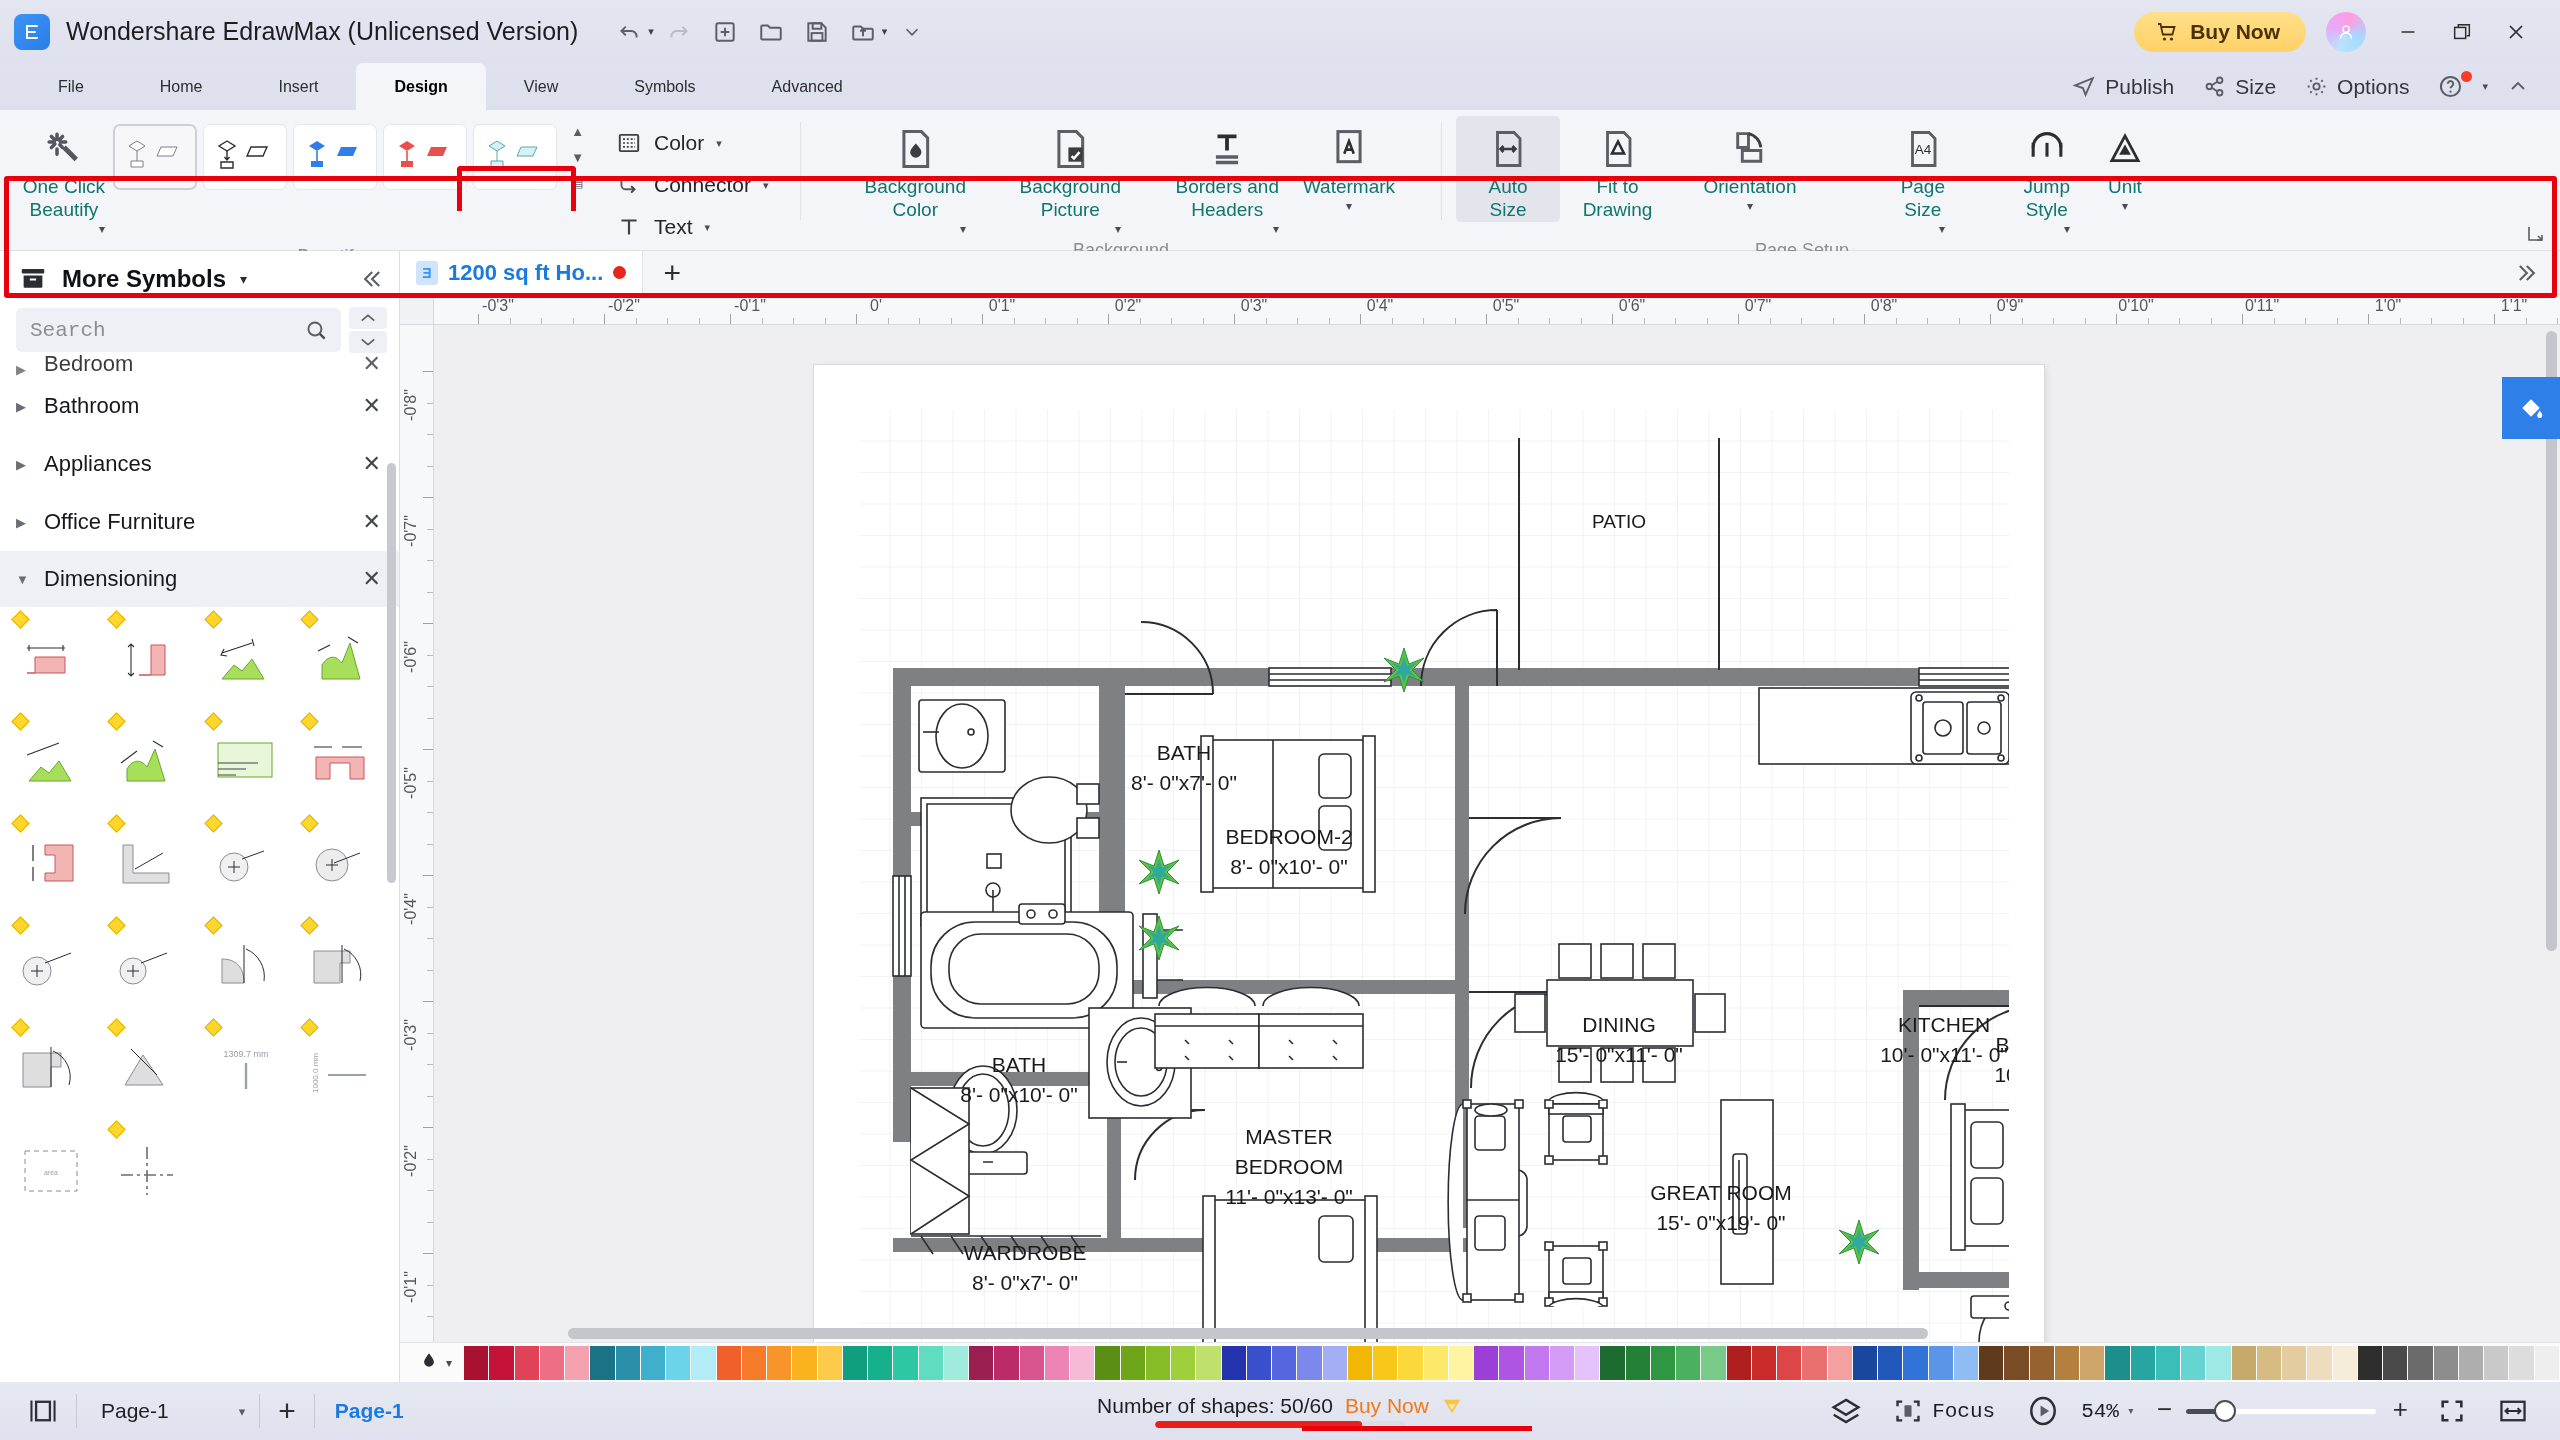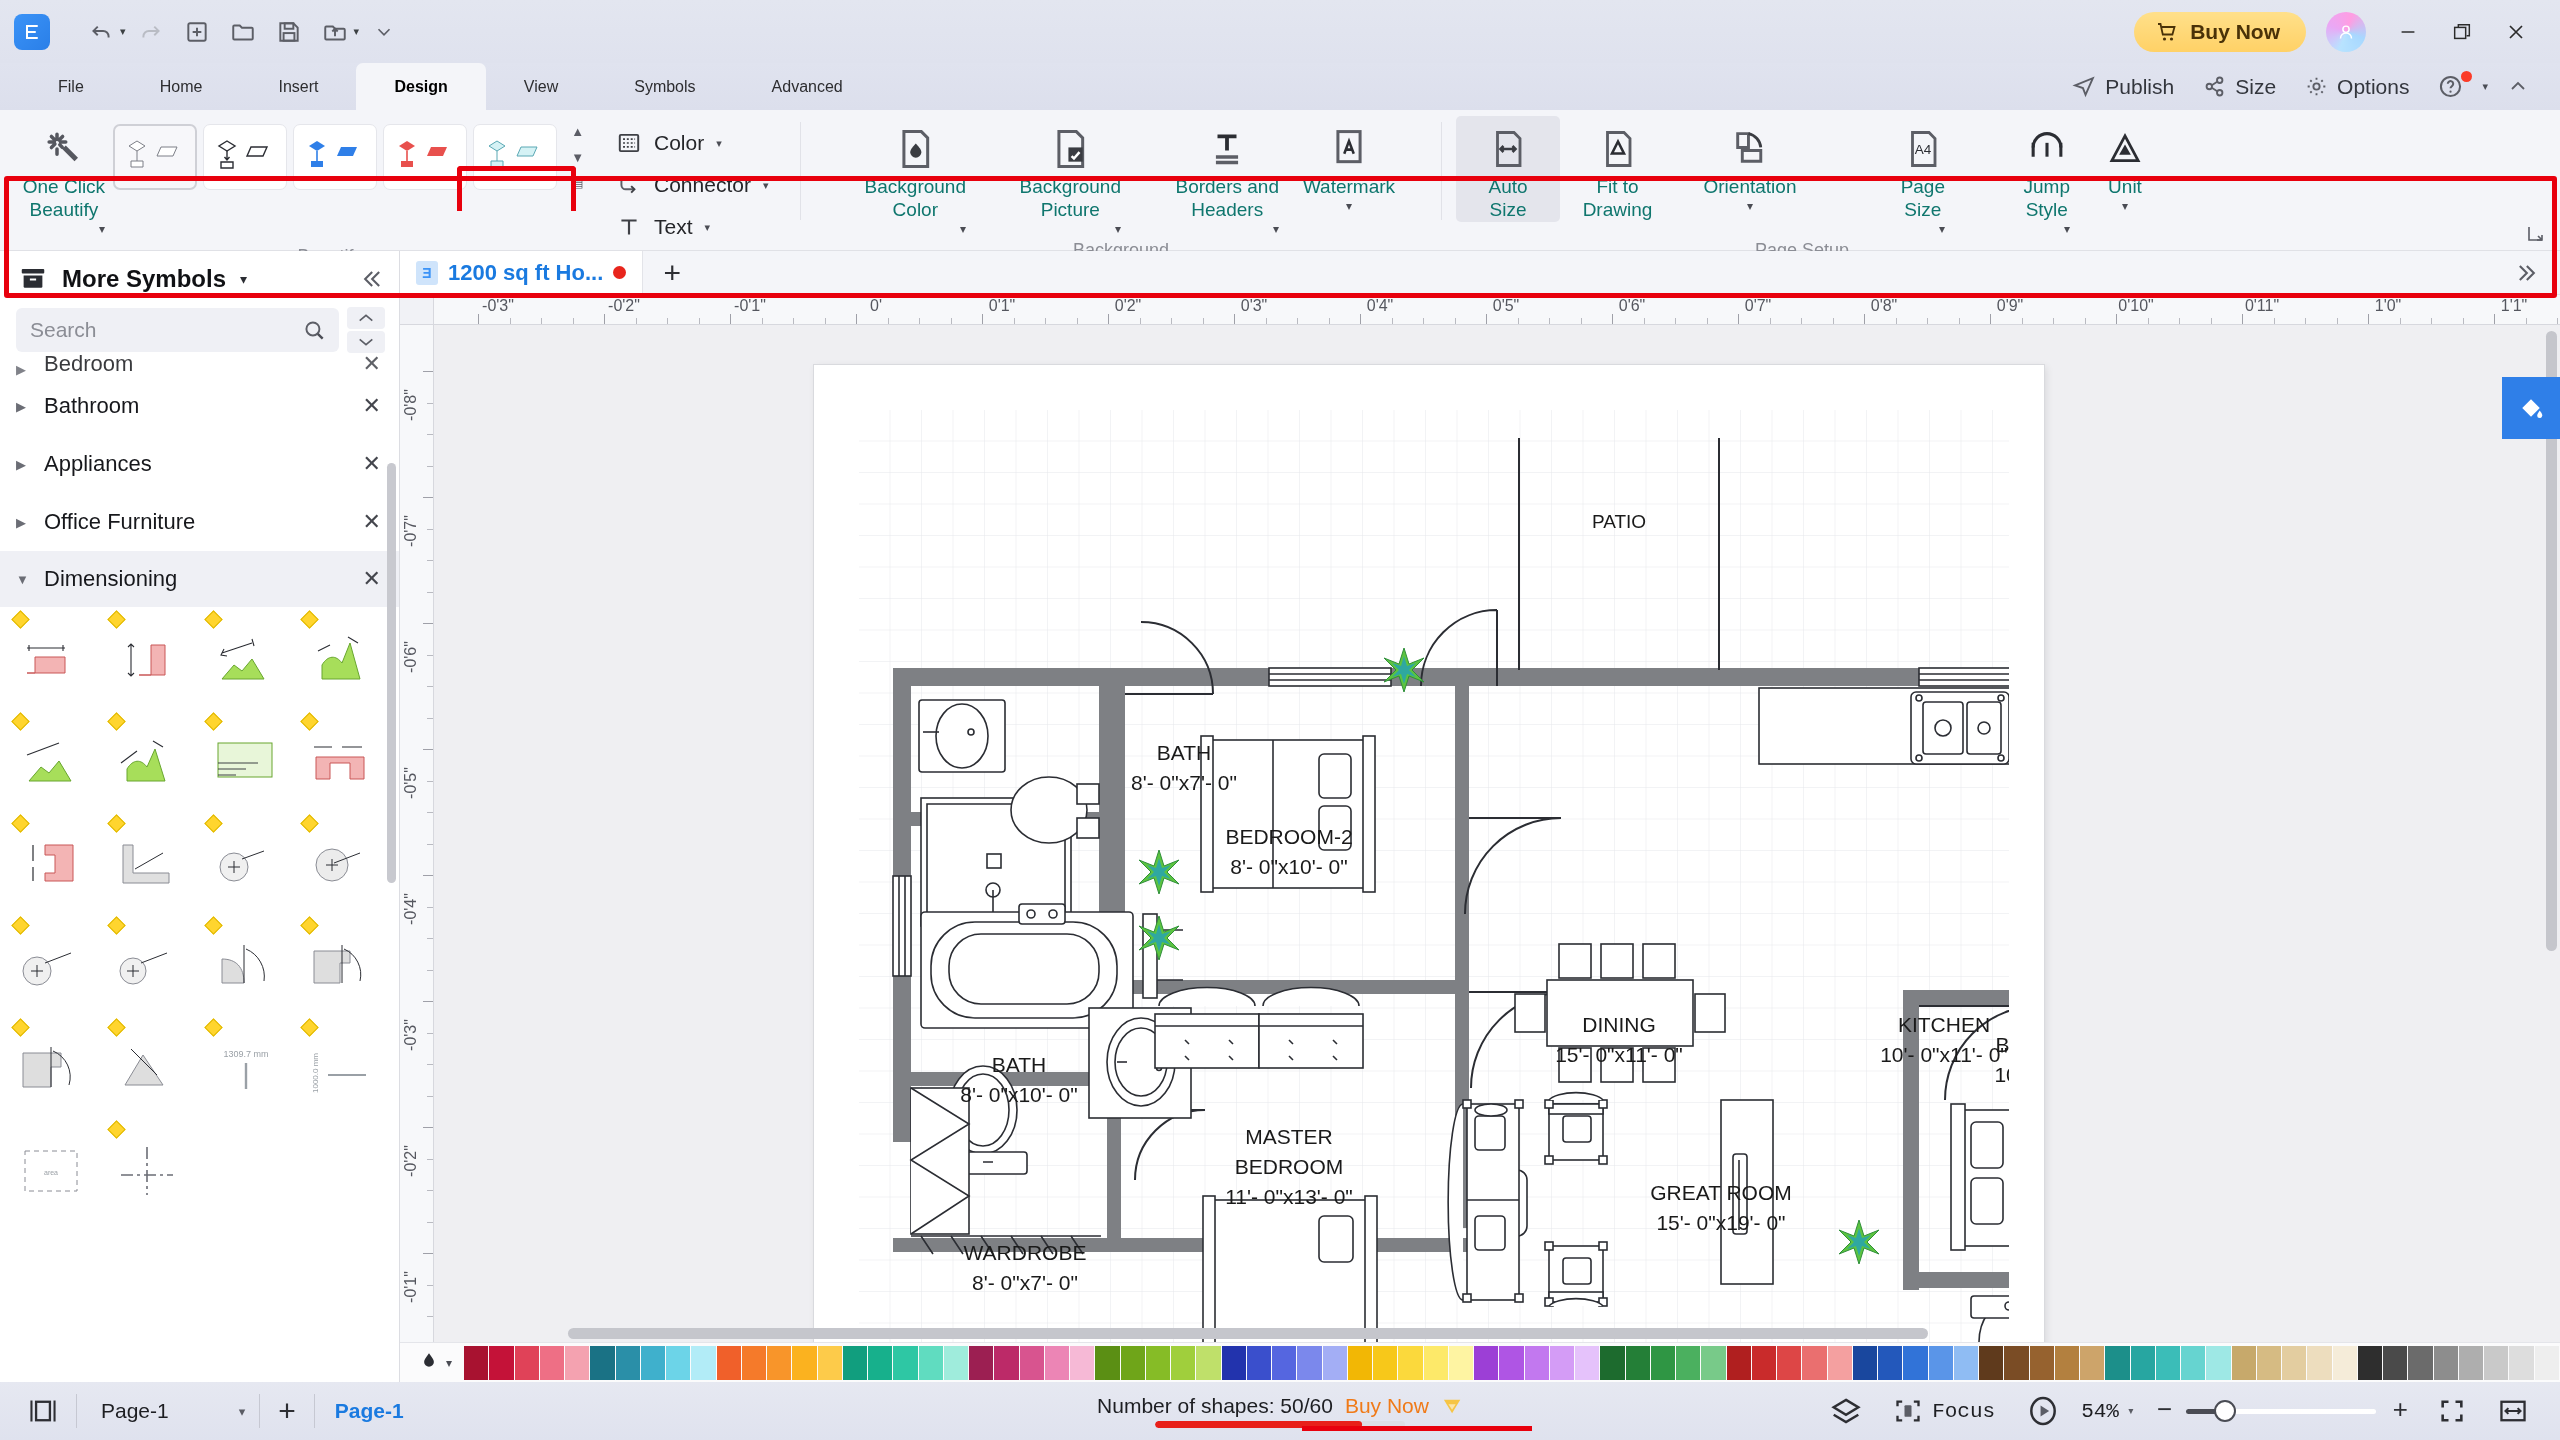--- a/index.html
+++ b/index.html
@@ -161,21 +161,21 @@
   }
   .lp-title { font-size: 24px; font-weight: bold; color: #101114; }
   .lp-collapse { margin-left: auto; color: #3b3d44; cursor: pointer; font-size: 26px; }
   .lp-search-row { display: flex; align-items: center; gap: 8px; padding: 0 14px 0 16px; }
   .lp-search {
     flex: 1; height: 44px; background: #eff0f5; border-radius: 6px;
     display: flex; align-items: center; padding: 0 12px 0 14px;
   }
   .lp-search input {
     flex: 1; border: none; outline: none; background: transparent;
-    font-size: 21px; color: #3a3b40; font-family: Liberation Sans, sans-serif;
+    font-size: 21px; color: #3a3b40; font-family: Liberation Mono, monospace;
   }
   .lp-search input::placeholder { color: #8b8d95; }
   .nav-arrows { display: flex; flex-direction: column; gap: 2px; }
   .nav-arrow {
     width: 38px; height: 22px; background: #eff0f5; border-radius: 4px;
     display: flex; align-items: center; justify-content: center; cursor: pointer;
     color: #3a3b40; font-size: 13px;
   }
 
   .lp-list { flex: 1; overflow: hidden; position: relative; }
@@ -323,20 +323,21 @@
 <body>
 
 <div class="app">
 
   <div class="titlebar">
     <div class="app-logo">
       <svg width="22" height="22" viewBox="0 0 22 22">
           <path d="M5 4h11a1 1 0 010 2H7v4h7a1 1 0 010 2H7v4h9a1 1 0 010 2H5z" fill="#fff"></path>
         </svg>
     </div>
+    <div class="app-title">Wondershare EdrawMax (Unlicensed Version)</div>
 
     <div class="qat">
       <div class="qat-btn">
         <svg width="26" height="26" viewBox="0 0 24 24">
             <path class="ic" d="M9 7L5 11l4 4"></path>
             <path class="ic" d="M5 11h9a5 5 0 015 5v1"></path>
           </svg>
       </div>
       <span class="qat-caret">▾</span>
       <div class="qat-btn disabled">

